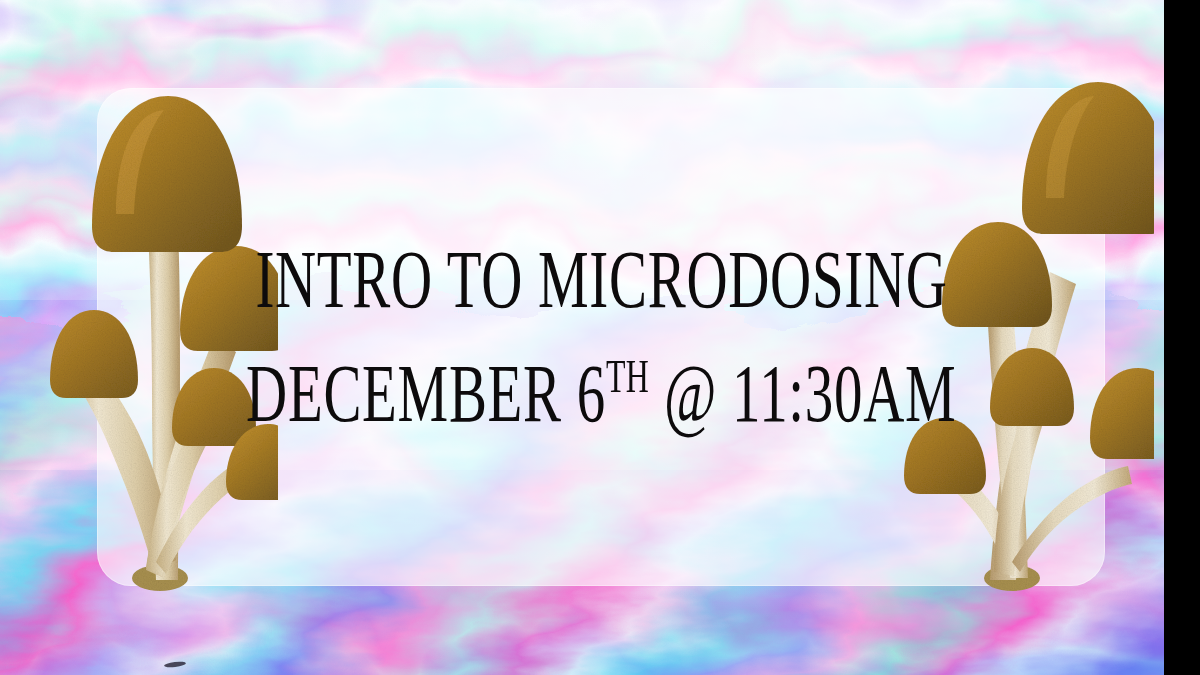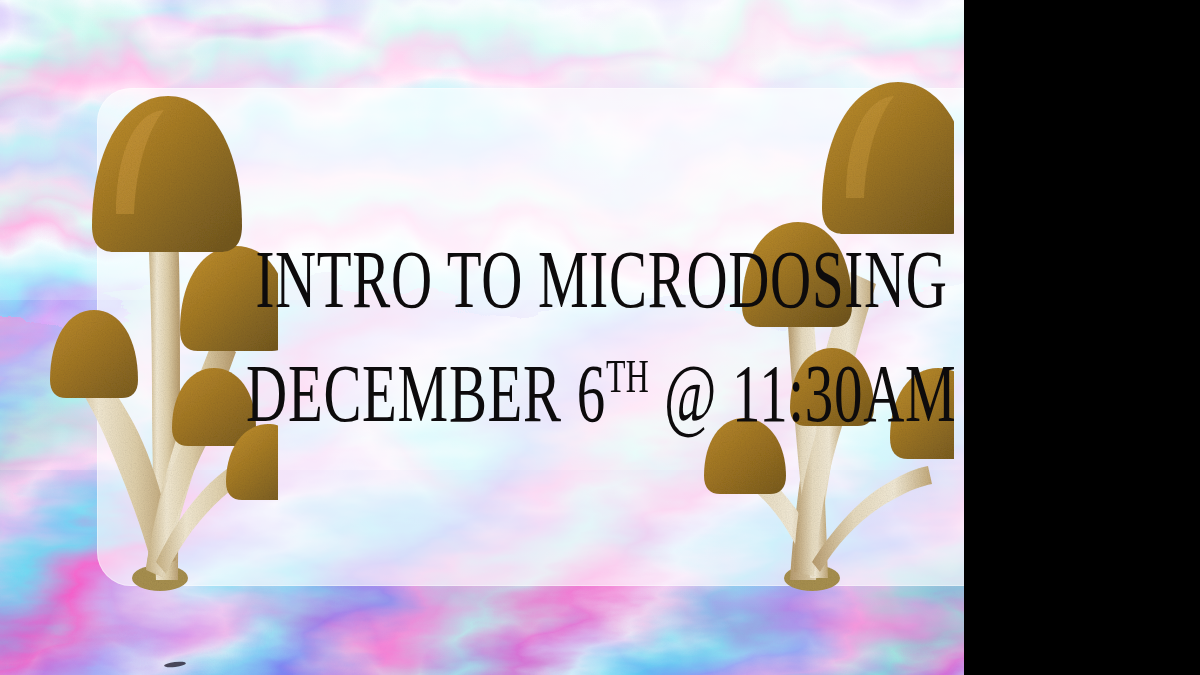--- a/index.html
+++ b/index.html
@@ -1,21 +1,21 @@
 <!DOCTYPE html>
 <html><head>
 <meta charset="utf-8">
 <style>
   html, body {
     margin: 0; padding: 0;
     background: #000;
   }
   #poster {
     position: relative;
-    width: 964px; height: 675px;
+    width: 1164px; height: 675px;
     overflow: hidden;
     font-family: "Liberation Serif", "DejaVu Serif", serif;
   }
 
   
   #bg-svg { position: absolute; inset: 0; width: 1200px; height: 675px; display: block; }
 
   
   #card {
     position: absolute;

